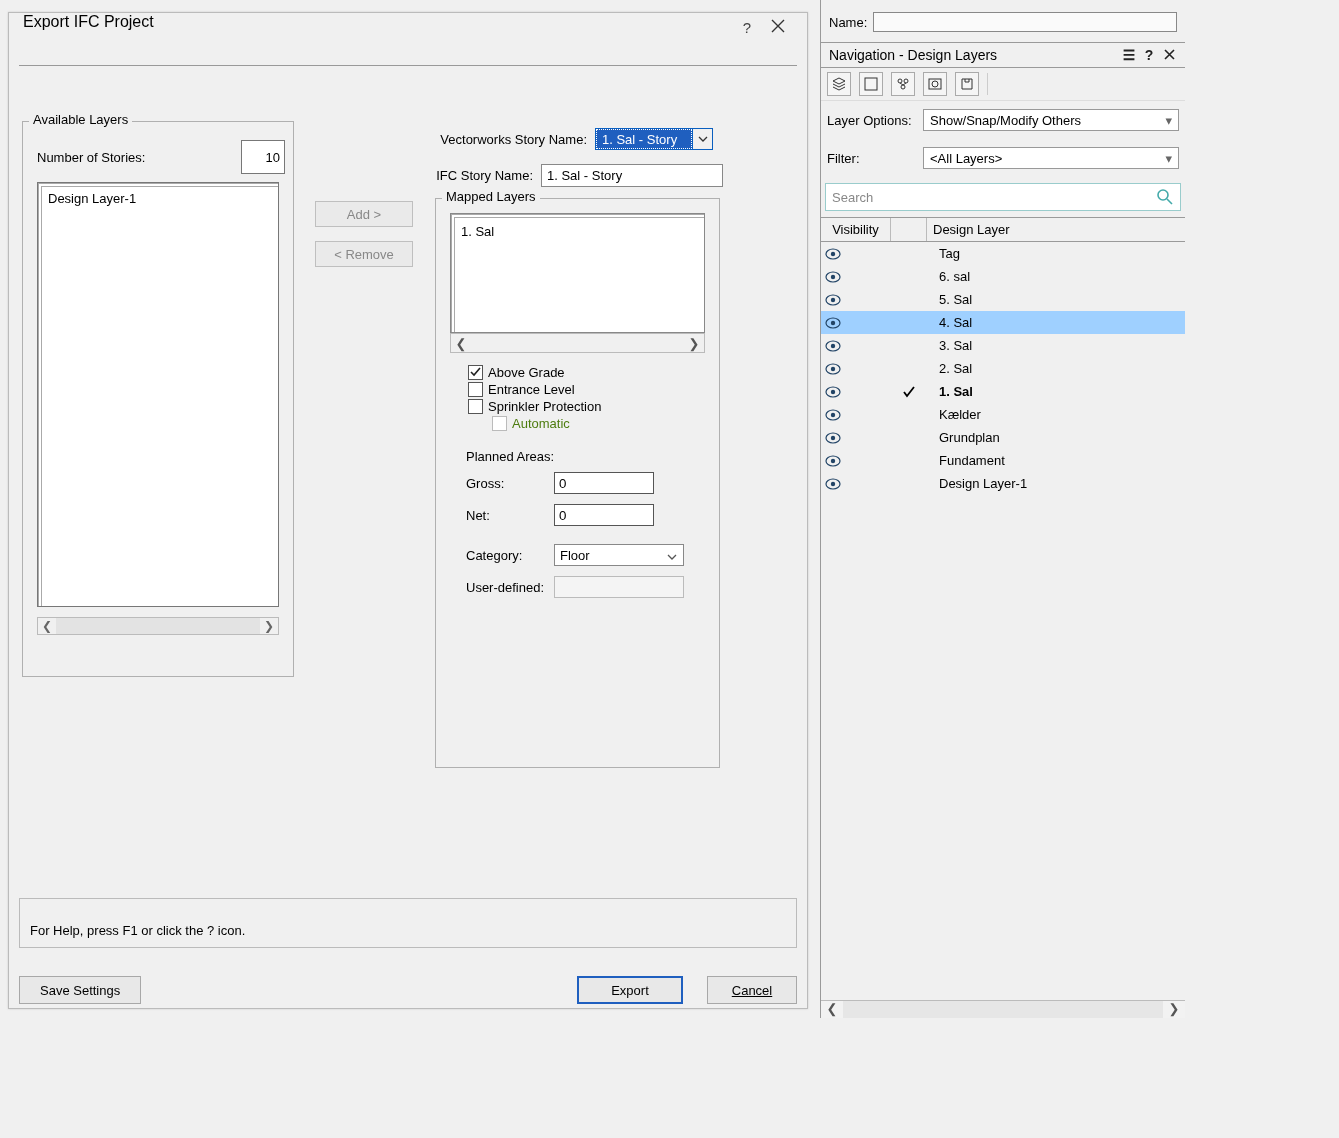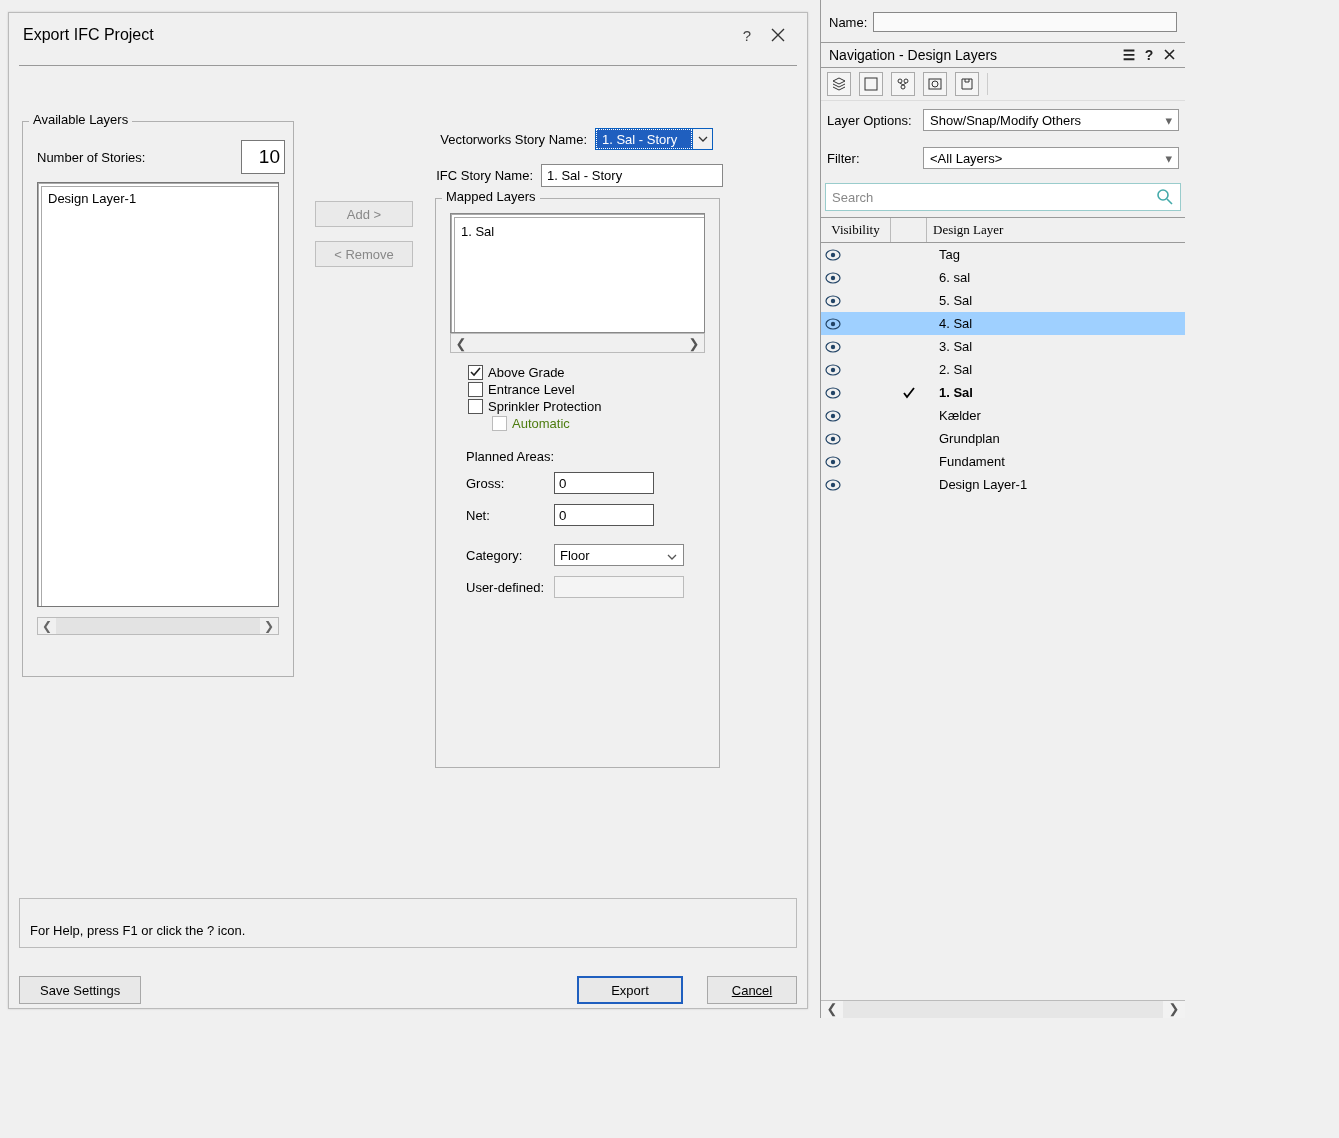--- a/index.html
+++ b/index.html
@@ -15,21 +15,21 @@
   }
   
   .dialog {
     position:absolute; left:8px; top:12px;
     width:800px; height:997px;
     background:#f0f0f0;
     border:1px solid #bbb;
     box-shadow:0 0 2px rgba(0,0,0,0.15);
   }
   .dialog-titlebar {
-    height:44px; display:flex; align-items:center; padding:0 12px 0 14px;
+    height:44px; display:flex; padding:0 12px 0 14px;
   }
   .dialog-title { font-size:16px; flex:1; }
   .dialog-ctrl { padding:6px 10px; font-size:15px; color:#444; cursor:default; }
   .dialog-ctrl svg { display:block; }
   .tab-strip { margin:6px 0 0 10px; display:flex; align-items:flex-end; height:24px; }
   .tab {
     padding:2px 10px; border:1px solid #999; border-bottom:none;
     background:#f7f7f7; margin-right:-1px; position:relative; top:1px;
     font-size:13px; cursor:default;
   }
@@ -38,21 +38,21 @@
   .group-box {
     position:absolute; border:1px solid #b0b0b0;
   }
   .group-box .legend {
     position:absolute; top:-10px; left:6px; background:#f0f0f0; padding:0 4px; font-size:13px;
   }
   
   .grp-available { left:3px; top:55px; width:272px; height:556px; }
   .row-label { display:flex; align-items:center; margin:18px 8px 8px 14px;}
   .row-label .lbl { flex:1; }
-  .numbox { width:44px; height:22px; border:1px solid #777; background:#fff; text-align:right; padding:16px 4px; font-size:19px;}
+  .numbox { width:44px; height:22px; border:1px solid #777; background:#fff; text-align:right; padding:16px 4px; font-size:13px;}
   .listbox {
     margin:8px 14px 10px 14px; height:425px; border:1px solid #777; background:#fff;
     overflow:hidden; position:relative;
   }
   .listbox .inner {
     border:4px double #aaa; border-right:none; border-bottom:none;
     height:100%;
   }
   .listbox .item { padding:4px 6px; cursor:default;}
   .hscroll {
@@ -156,21 +156,21 @@
   .pal-toolbar .t-btn svg { display:block; }
   .pal-toolbar .sep { width:1px; height:22px; background:#ccc;}
   .opt-row { display:flex; align-items:center; padding:8px 6px; }
   .opt-row .lbl { width:96px;}
   .opt-row .sel { flex:1; height:22px; border:1px solid #999; background:#fff; padding:1px 6px; position:relative; display:flex; align-items:center;}
   .opt-row .sel .car { position:absolute; right:6px; color:#666;}
   .search-row { border:1px solid #9cc; margin:6px 4px; height:28px; display:flex; align-items:center; padding:0 6px; color:#888; background:#fff;}
   .search-row .sp { flex:1;}
   .search-row svg { display:block; }
   .tbl-head { display:flex; border-top:1px solid #9a9a9a; border-bottom:1px solid #9a9a9a; background:#f0f0f0;}
-  .tbl-head .c { padding:4px 6px;font-family:Liberation Serif, serif;}
+  .tbl-head .c { padding:4px 6px;}
   .tbl-head .c1 { width:70px; border-right:1px solid #bbb; text-align:center;}
   .tbl-head .c2 { width:36px; border-right:1px solid #bbb;}
   .tbl-head .c3 { flex:1;}
   .rows { }
   .row-l {
     display:flex; align-items:center; height:23px;
     border-bottom:0;
   }
   .row-l.hl { background:#9fd0ff;}
   .row-l .c1 { width:24px; display:flex; justify-content:center;}

